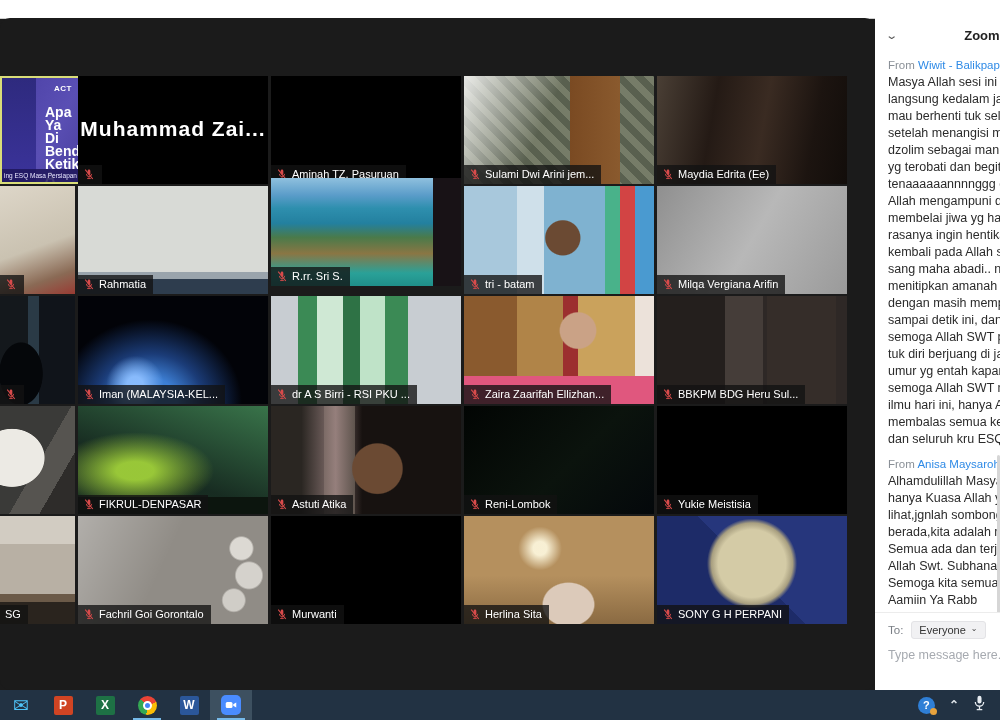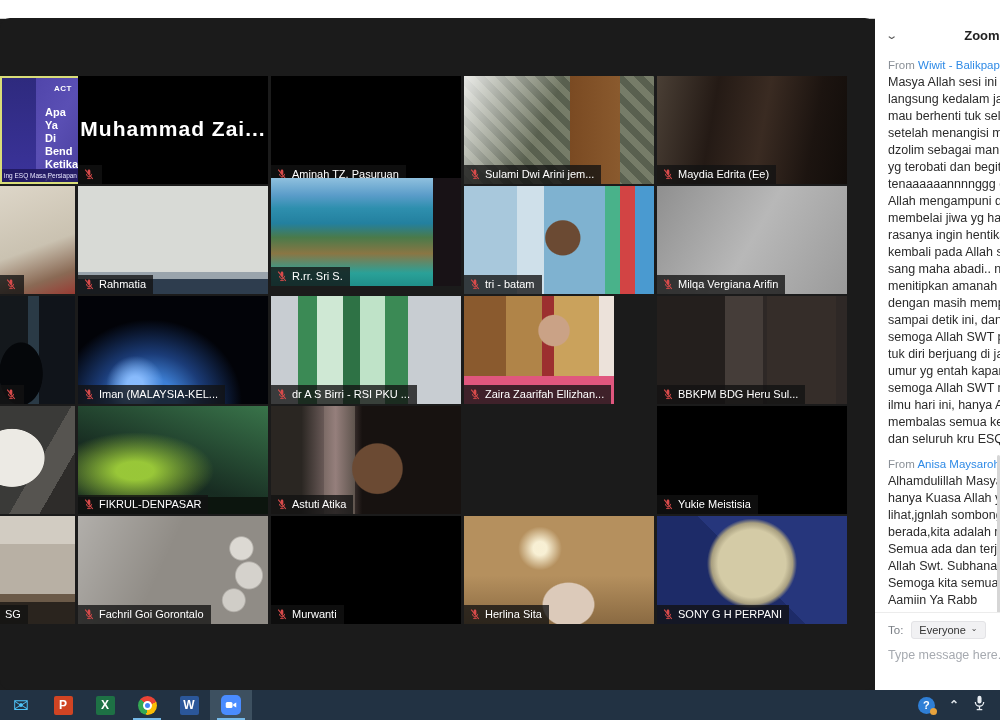--- a/index.html
+++ b/index.html
@@ -12,21 +12,21 @@
   .tile.active-speaker{border:2px solid var(--active-border,#d9dd78);}
   .name-tag{position:absolute;left:0;bottom:0;display:flex;align-items:center;gap:4px;
             background:rgba(18,18,18,.78);color:#fff;font-size:11px;line-height:13px;
             padding:3px 7px 3px 5px;max-width:95%;white-space:nowrap;overflow:hidden;}
   .name-tag svg{flex:0 0 auto;}
   .center-name{position:absolute;left:0;right:0;top:38%;text-align:center;color:#fff;
                font-size:21px;font-weight:bold;letter-spacing:1px;white-space:nowrap;}
   
   .slide-band{position:absolute;left:0;top:0;width:34px;height:100%;background:linear-gradient(180deg,#2e2a7e,#3b339b);}
   .slide-logo{position:absolute;left:52px;top:6px;color:#fff;font-size:8px;font-weight:bold;letter-spacing:.5px;}
-  .slide-lines{position:absolute;left:43px;top:28px;color:#fff;font-size:11px;line-height:13px;font-weight:bold;}
+  .slide-lines{position:absolute;left:43px;top:28px;color:#fff;font-size:14px;line-height:13px;font-weight:bold;}
   .slide-footer{position:absolute;left:0;bottom:0;right:0;height:13px;background:rgba(30,22,90,.85);
                 color:#e8e6ff;font-size:6.5px;line-height:13px;padding-left:2px;white-space:nowrap;overflow:hidden;}
   
   .v-slide{background:linear-gradient(120deg,#4a3fa4,#5a4fb4 60%,#4a3f9e);}
   .v-black{background:#000;}
   .v-near-black{background:linear-gradient(135deg,#020503,#0b130d 55%,#04080b);}
   .v-wallpaper-door{background:
      linear-gradient(115deg,rgba(255,255,255,.85),rgba(255,255,255,0) 42%),
      linear-gradient(90deg,rgba(0,0,0,0) 56%,#7a4a22 56%,#8a5a2e 82%,rgba(0,0,0,0) 82%),
      repeating-linear-gradient(45deg,#59604f 0 7px,#767c68 7px 14px);}
@@ -277,21 +277,21 @@
         <svg width="12" height="13" viewBox="0 0 16 16">
           <rect x="6.2" y="1.4" width="3.6" height="7" rx="1.8" fill="#D84B4B"></rect>
           <path d="M4.5 7.2a3.5 3.5 0 0 0 7 0" fill="none" stroke="#D84B4B" stroke-width="1.2"></path>
           <line x1="8" y1="10.7" x2="8" y2="13" stroke="#D84B4B" stroke-width="1.2"></line>
           <line x1="5.6" y1="13.4" x2="10.4" y2="13.4" stroke="#D84B4B" stroke-width="1.2"></line>
           <line x1="3" y1="1.5" x2="13" y2="14" stroke="#D84B4B" stroke-width="1.5"></line>
         </svg>
         <span>dr A S Birri - RSI PKU ...</span>
       </div>
     </div>
-    <div class="tile v-curtain-person" style="left: 464px; top: 278px; width: 150px; height: 108px;">
+    <div class="tile v-curtain-person" style="left: 464px; top: 278px; width: 190px; height: 108px;">
       <div class="name-tag">
         <svg width="12" height="13" viewBox="0 0 16 16">
           <rect x="6.2" y="1.4" width="3.6" height="7" rx="1.8" fill="#D84B4B"></rect>
           <path d="M4.5 7.2a3.5 3.5 0 0 0 7 0" fill="none" stroke="#D84B4B" stroke-width="1.2"></path>
           <line x1="8" y1="10.7" x2="8" y2="13" stroke="#D84B4B" stroke-width="1.2"></line>
           <line x1="5.6" y1="13.4" x2="10.4" y2="13.4" stroke="#D84B4B" stroke-width="1.2"></line>
           <line x1="3" y1="1.5" x2="13" y2="14" stroke="#D84B4B" stroke-width="1.5"></line>
         </svg>
         <span>Zaira Zaarifah Ellizhan...</span>
       </div>
@@ -324,20 +324,32 @@
     <div class="tile v-aurora" style="left: 78px; top: 388px; width: 190px; height: 108px;">
       <div class="name-tag">
         <svg width="12" height="13" viewBox="0 0 16 16">
           <rect x="6.2" y="1.4" width="3.6" height="7" rx="1.8" fill="#D84B4B"></rect>
           <path d="M4.5 7.2a3.5 3.5 0 0 0 7 0" fill="none" stroke="#D84B4B" stroke-width="1.2"></path>
           <line x1="8" y1="10.7" x2="8" y2="13" stroke="#D84B4B" stroke-width="1.2"></line>
           <line x1="5.6" y1="13.4" x2="10.4" y2="13.4" stroke="#D84B4B" stroke-width="1.2"></line>
           <line x1="3" y1="1.5" x2="13" y2="14" stroke="#D84B4B" stroke-width="1.5"></line>
         </svg>
         <span>FIKRUL-DENPASAR</span>
+      </div>
+    </div>
+    <div class="tile v-near-black" style="left: 464px; top: 388px; width: 190px; height: 108px;">
+      <div class="name-tag">
+        <svg width="12" height="13" viewBox="0 0 16 16">
+          <rect x="6.2" y="1.4" width="3.6" height="7" rx="1.8" fill="#D84B4B"></rect>
+          <path d="M4.5 7.2a3.5 3.5 0 0 0 7 0" fill="none" stroke="#D84B4B" stroke-width="1.2"></path>
+          <line x1="8" y1="10.7" x2="8" y2="13" stroke="#D84B4B" stroke-width="1.2"></line>
+          <line x1="5.6" y1="13.4" x2="10.4" y2="13.4" stroke="#D84B4B" stroke-width="1.2"></line>
+          <line x1="3" y1="1.5" x2="13" y2="14" stroke="#D84B4B" stroke-width="1.5"></line>
+        </svg>
+        <span>Reni-Lombok</span>
       </div>
     </div>
     <div class="tile v-black" style="left: 657px; top: 388px; width: 190px; height: 108px; text-align: right;">
       <div class="name-tag">
         <svg width="12" height="13" viewBox="0 0 16 16">
           <rect x="6.2" y="1.4" width="3.6" height="7" rx="1.8" fill="#D84B4B"></rect>
           <path d="M4.5 7.2a3.5 3.5 0 0 0 7 0" fill="none" stroke="#D84B4B" stroke-width="1.2"></path>
           <line x1="8" y1="10.7" x2="8" y2="13" stroke="#D84B4B" stroke-width="1.2"></line>
           <line x1="5.6" y1="13.4" x2="10.4" y2="13.4" stroke="#D84B4B" stroke-width="1.2"></line>
           <line x1="3" y1="1.5" x2="13" y2="14" stroke="#D84B4B" stroke-width="1.5"></line>

